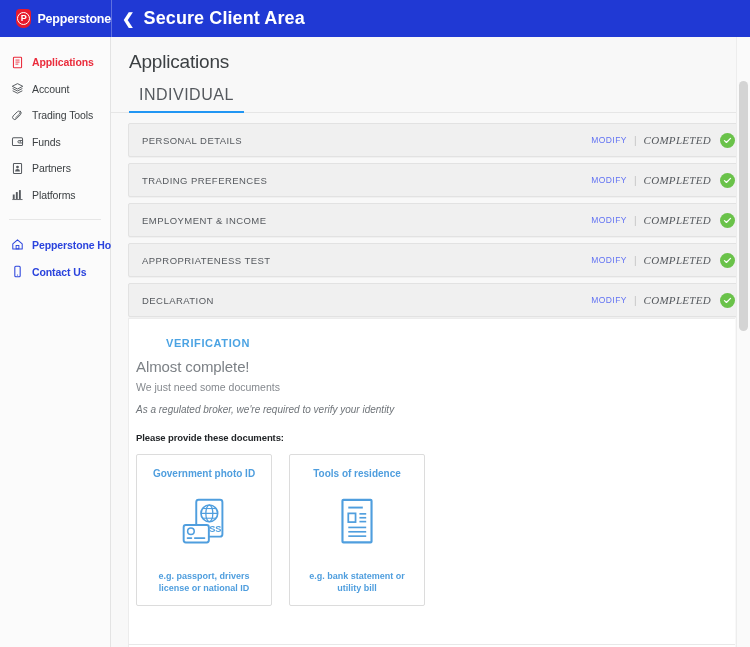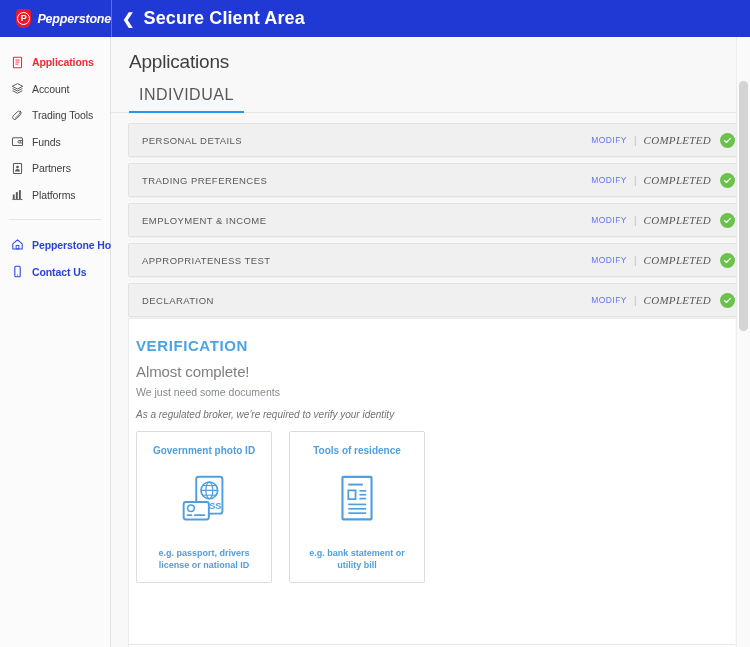--- a/index.html
+++ b/index.html
@@ -49,21 +49,20 @@
     align-items: center;
     justify-content: center;
     font-size: 9px;
   }
   .brand-text {
     color: #ffffff;
     font-size: 12.5px;
     font-weight: bold;
     letter-spacing: -0.2px;
     white-space: nowrap;
-    font-style: italic;
   }
   .topbar-sep {
     position: absolute;
     left: 111px; top: 0;
     width: 1px; height: 37px;
     background: rgba(255,255,255,0.28);
   }
   .back-group {
     display: flex;
     align-items: center;
@@ -213,24 +212,25 @@
     position: absolute;
     left: 17px; top: 281px;
     width: 607px;
     background: #ffffff;
     min-height: 329px;
     border-left: 1px solid #ececec;
     border-top: 1px solid #ececec;
   }
   .panel-inner { padding: 18px 0 0 7px; }
   .ver-kicker {
-    font-size: 15px;
+    font-size: 11px;
     font-weight: bold;
     color: #4ba3e3;
     letter-spacing: 0.6px;
+    margin-left: 30px;
   }
   .ver-h1 {
     font-size: 15px;
     color: #7c8186;
     font-weight: normal;
     margin-top: 9px;
     letter-spacing: -0.1px;
   }
   .ver-sub {
     font-size: 10.5px;
@@ -519,20 +519,21 @@
     </div>
 
   </div>
 
   <div class="panel">
     <div class="panel-inner">
       <div class="ver-kicker">VERIFICATION</div>
       <div class="ver-h1">Almost complete!</div>
       <div class="ver-sub">We just need some documents</div>
       <div class="ver-note">As a regulated broker, we're required to verify your identity</div>
+      <div class="ver-provide">Please provide these documents:</div>
 
       <div class="doc-cards">
 
         <div class="doc-card">
           <div class="doc-title">Government photo ID</div>
           <div class="doc-icon">
             <svg width="62" height="62" viewBox="0 0 64 64">
               <rect x="24" y="6" width="27" height="38" rx="2.5" fill="#fff" stroke="#4f9ede" stroke-width="2"></rect>
               <circle cx="37.5" cy="20" r="8.6" fill="none" stroke="#4f9ede" stroke-width="1.7"></circle>
               <ellipse cx="37.5" cy="20" rx="3.6" ry="8.6" fill="none" stroke="#4f9ede" stroke-width="1.3"></ellipse>

